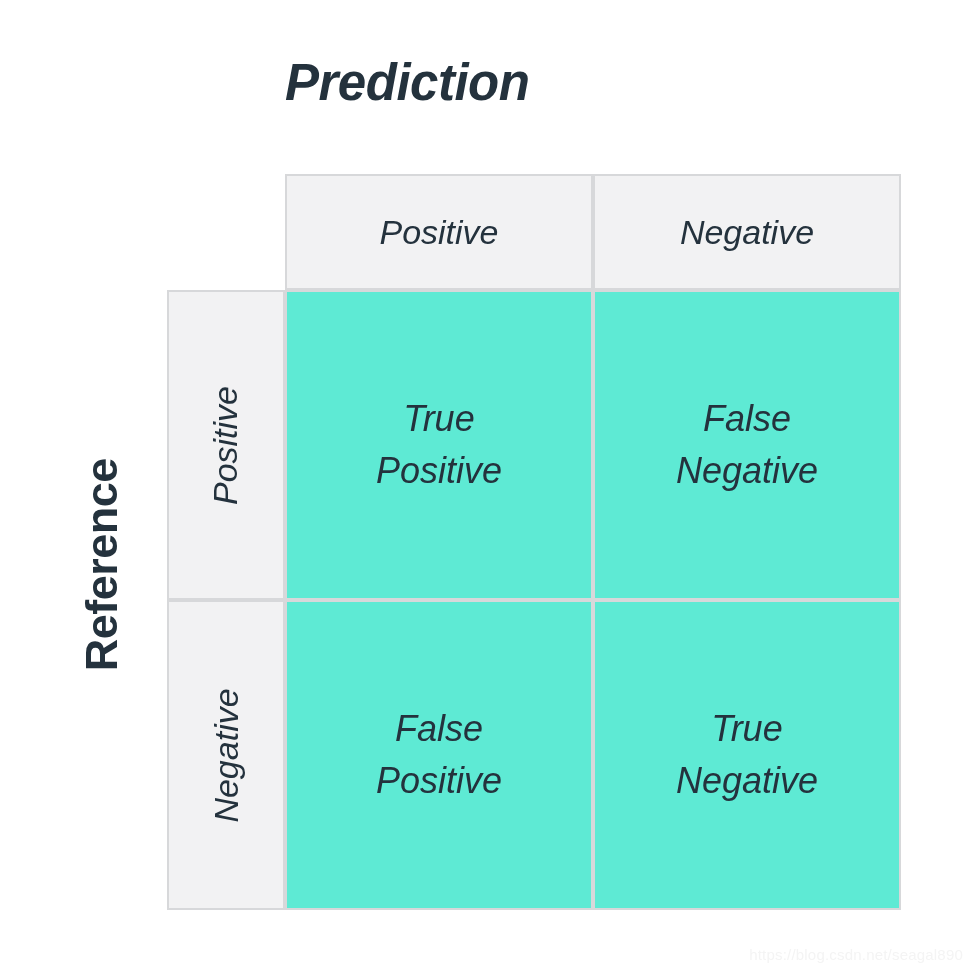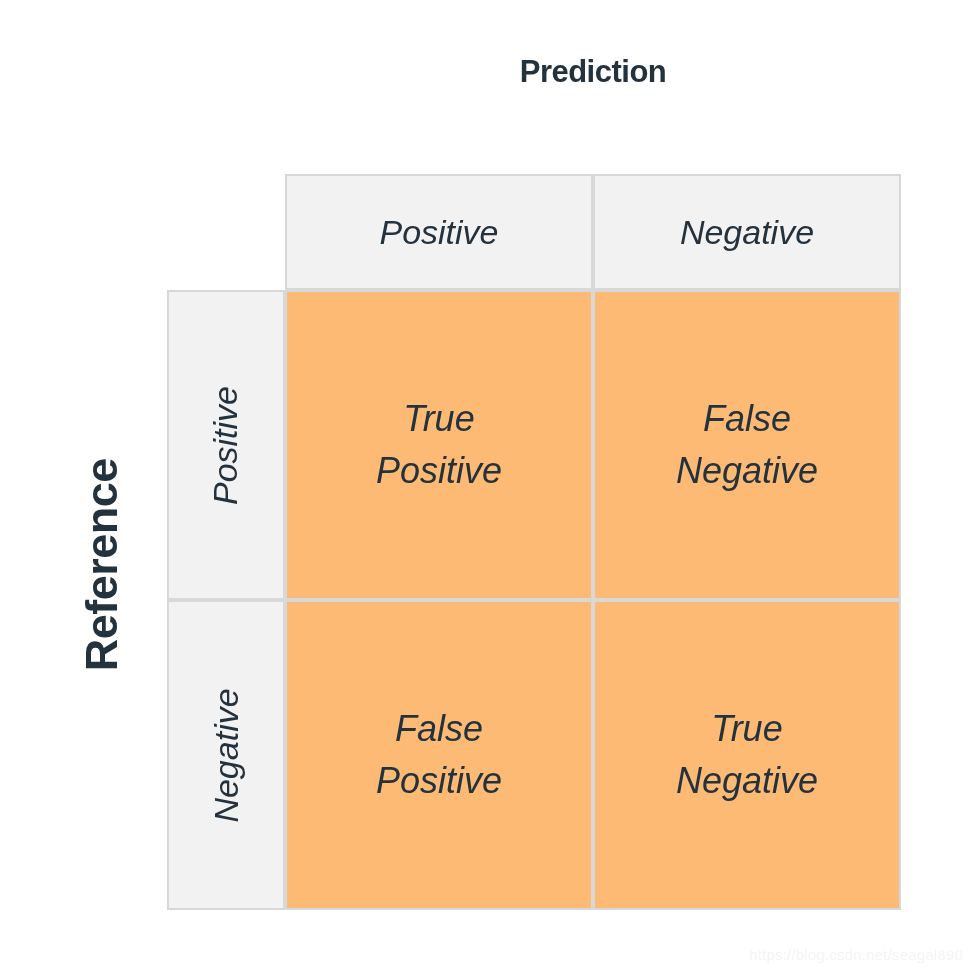--- a/index.html
+++ b/index.html
@@ -15,26 +15,26 @@
     font-family: "Liberation Sans", sans-serif;
     color: #24323d;
   }
 
   
   #prediction-title {
     position: absolute;
     left: 285px;
     top: 55px;
     width: 616px;
-    text-align: center;
-    font-size: 31px;
+    font-size: 51px;
     font-weight: bold;
     letter-spacing: -0.5px;
     color: #24323d;
     line-height: 1.1;
+    font-style: italic;
   }
 
   
   #reference-title {
     position: absolute;
     left: -58px;
     top: 540px;
     width: 320px;
     text-align: center;
     font-size: 45px;
@@ -90,21 +90,21 @@
   #row-header-positive { top: 116px; height: 310px; }
   #row-header-negative { top: 426px; height: 310px; }
   .row-header .vtext {
     transform: rotate(-90deg);
     white-space: nowrap;
     display: block;
   }
 
   
   .body-cell {
-    background: #fdba74;
+    background: #5eead4;
     font-size: 36px;
     font-weight: normal;
     color: #24323d;
     line-height: 1.45;
   }
   #cell-true-positive  { left: 118px; top: 116px; width: 308px; height: 310px; }
   #cell-false-negative { left: 426px; top: 116px; width: 308px; height: 310px; }
   #cell-false-positive { left: 118px; top: 426px; width: 308px; height: 310px; }
   #cell-true-negative  { left: 426px; top: 426px; width: 308px; height: 310px; }
 

